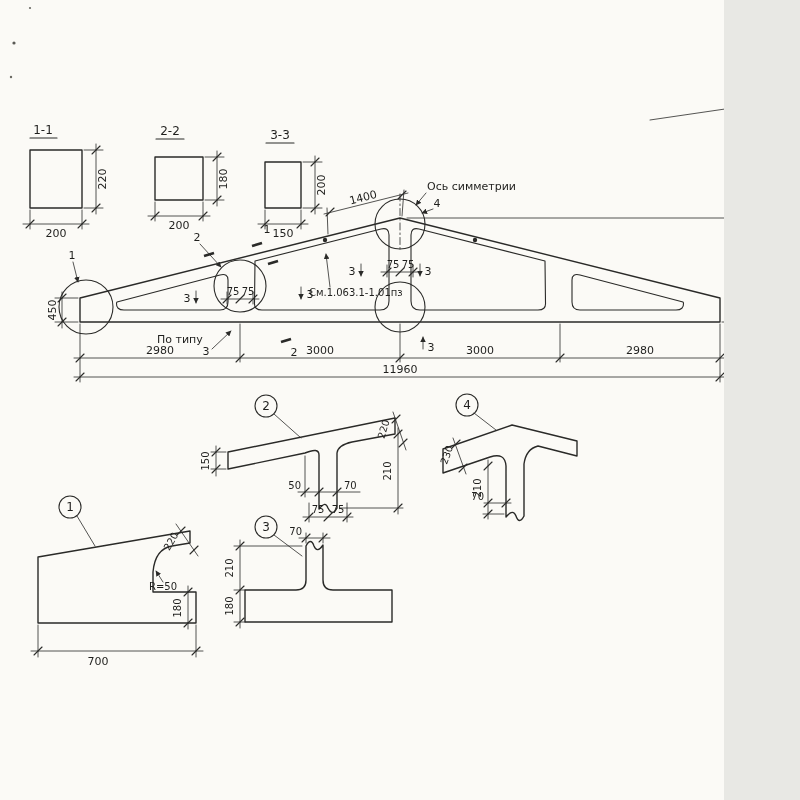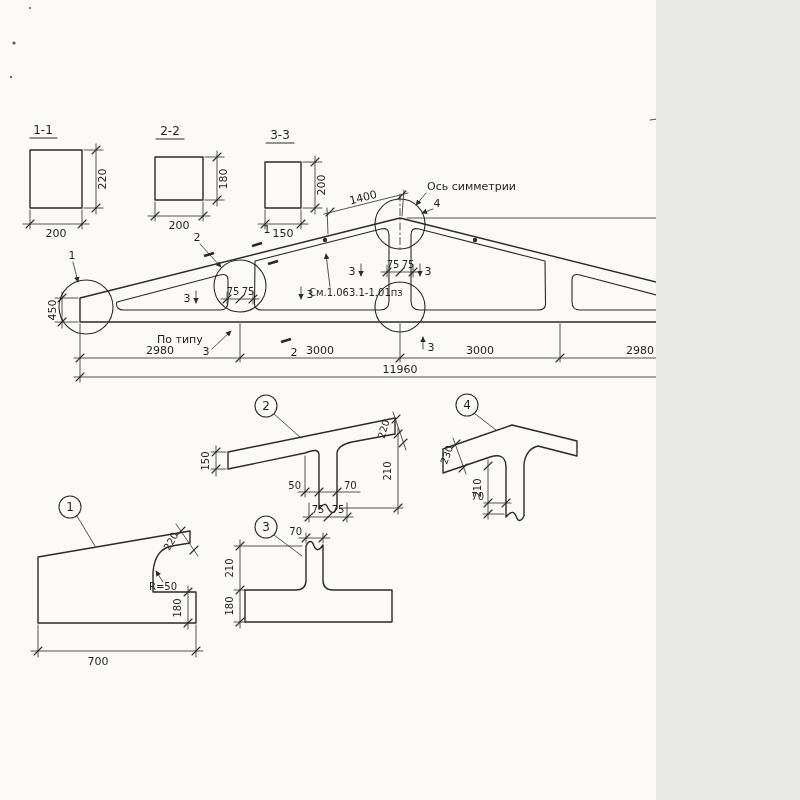--- a/index.html
+++ b/index.html
@@ -1,16 +1,16 @@
 <!DOCTYPE html>
 <html><head>
 <meta charset="utf-8">
 <style>
   html,body{margin:0;padding:0;background:#e8e8e4;}
-  .sheet{position:relative;width:656px;height:800px;background:#fbfaf6;overflow:hidden;
+  .sheet{position:relative;width:724px;height:800px;background:#fbfaf6;overflow:hidden;
          font-family:"DejaVu Sans",sans-serif;text-align:right;}
   svg{position:absolute;left:0;top:0;}
   .ln{stroke:#2a2a28;stroke-width:1.4;fill:none;stroke-linecap:round;stroke-linejoin:round;}
   .thin{stroke-width:0.8;}
   .med{stroke-width:1.1;}
   .thick{stroke-width:2.6;stroke-linecap:butt;}
   .dash{stroke-dasharray:7 3 1.5 3;}
   text{font-family:"DejaVu Sans",sans-serif;font-size:11px;fill:#1f1f1d;stroke:none;}
   .t10{font-size:10px;}
   .t12{font-size:12px;}

